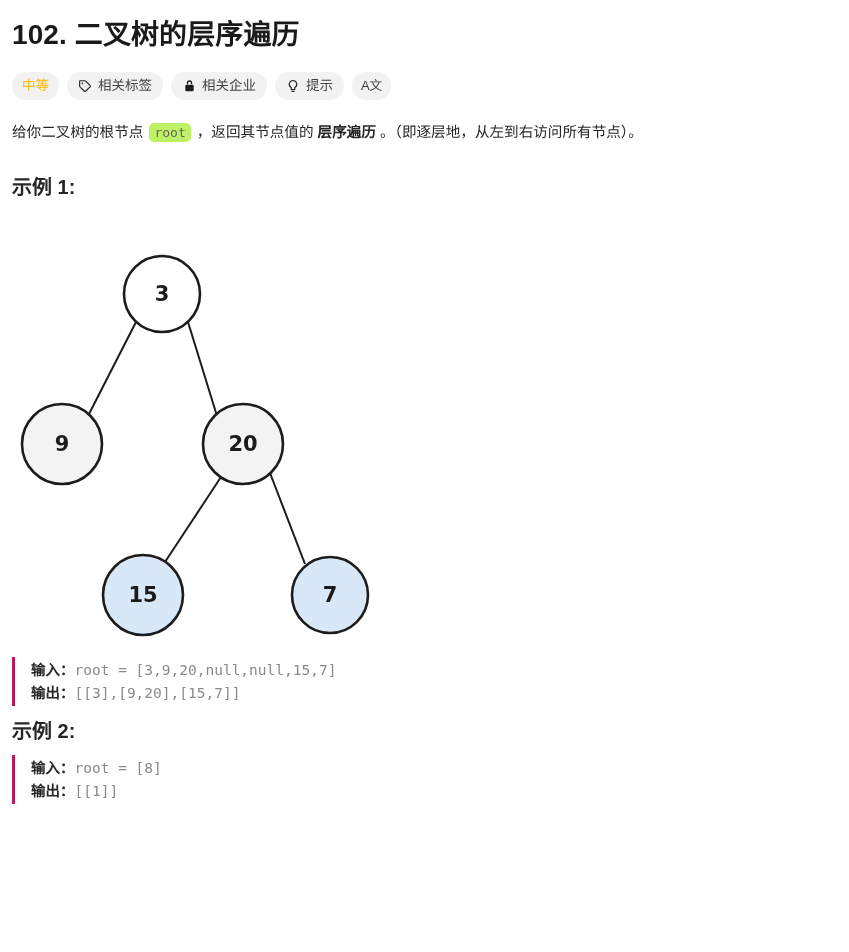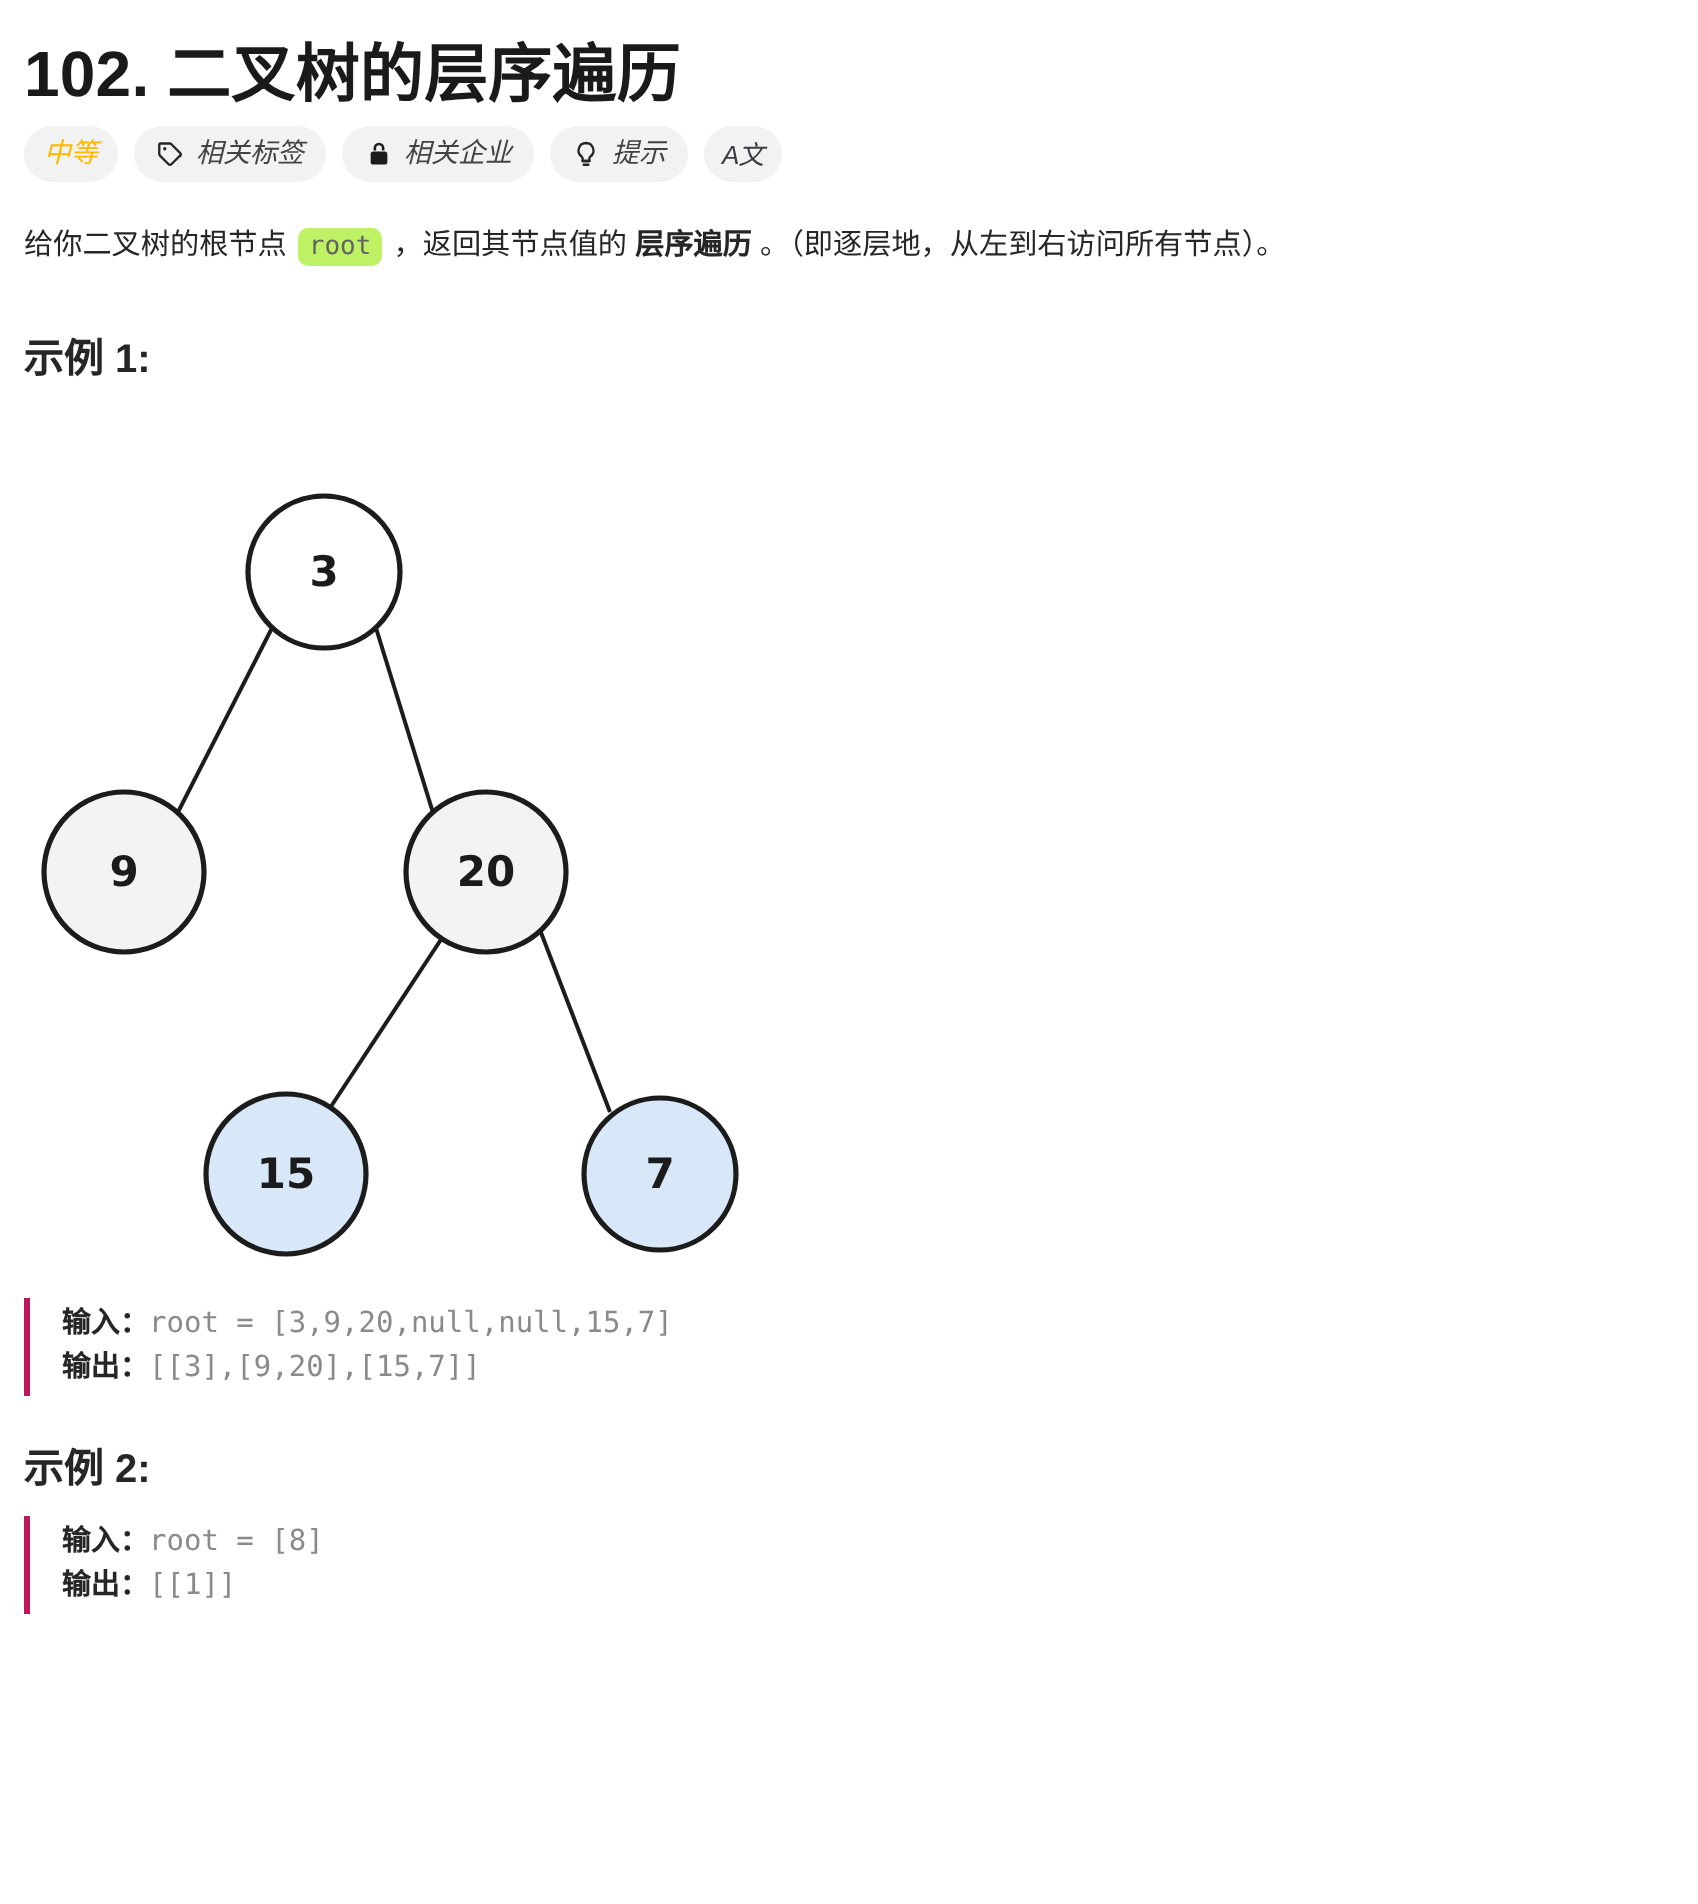--- a/index.html
+++ b/index.html
@@ -17,36 +17,35 @@
     overflow: hidden;
     position: relative;
   }
   .page {
     padding: 10px 12px 0 12px;
     width: 849px;
   }
 
   
   .problem-title {
-    font-size: 32px;
+    font-size: 28px;
     font-weight: 700;
     line-height: 1.35;
     letter-spacing: 0.1px;
     color: #1a1a1a;
     margin: 6px 0 0 0;
   }
 
   
   .badge-row {
     display: flex;
     align-items: flex-start;
     gap: 8px;
-    margin-top: 4px;
+    margin-top: 18px;
     flex-wrap: nowrap;
-    font-style: italic;
   }
   .badge {
     display: inline-flex;
     align-items: center;
     gap: 6px;
     height: 28px;
     padding: 0 11px;
     border-radius: 21px;
     background: #f2f2f2;
     font-size: 13.5px;
@@ -129,21 +128,21 @@
   }
   .tree-figure svg { display: block; }
   .tree-node-text {
     font-family: "DejaVu Sans", "Liberation Sans", sans-serif;
     font-weight: 700;
     font-size: 21px;
     fill: #1b1b1b;
   }
 
   .blk-ex1 { margin-top: 26px; }
-  .blk-ex2 { margin-top: 20px; }
+  .blk-ex2 { margin-top: 9px; }
   .blk-ex3 { margin-top: 20px; }
 </style>
 </head>
 <body>
 
 <div class="page">
 
   <h1 class="problem-title">102. 二叉树的层序遍历</h1>
 
   <div class="badge-row">

